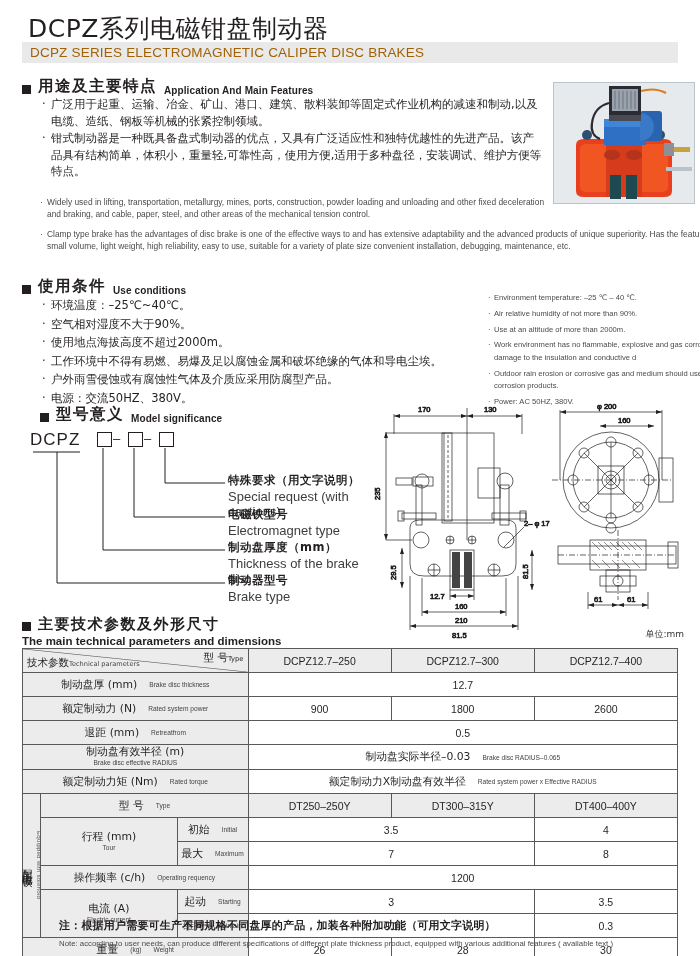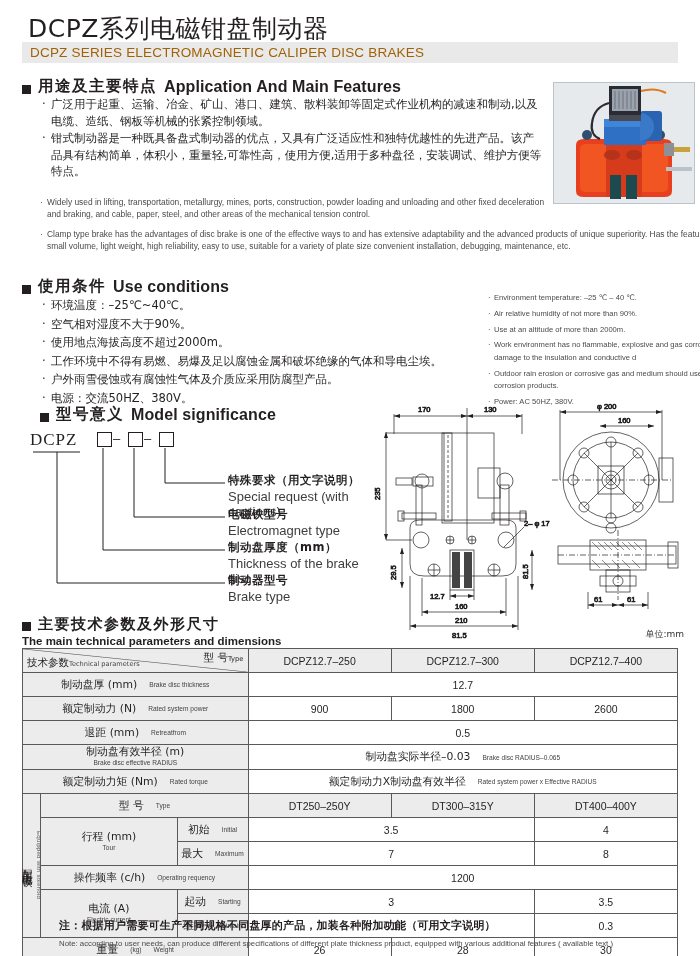--- a/index.html
+++ b/index.html
@@ -23,21 +23,21 @@
   .subtitle-bar span{
     position:absolute;left:8px;top:3px;
     font-size:13.5px;letter-spacing:.2px;color:#a16207;
   }
 
   
   .sec{position:absolute;display:flex;align-items:flex-end;gap:7px;}
   .sec .sq{width:9px;height:9px;background:#231f20;margin-bottom:3px;}
   .sec .cn{font-size:15.5px;font-weight:bold;letter-spacing:1.5px;
            font-family:"DejaVu Sans","Liberation Sans",sans-serif;}
-  .sec .en{font-size:16px;font-weight:bold;letter-spacing:.1px;margin-bottom:1px;}
+  .sec .en{font-size:10px;font-weight:bold;letter-spacing:.1px;margin-bottom:1px;}
 
   
   .cnlist{position:absolute;font-size:11.5px;line-height:16.5px;
           font-family:"DejaVu Sans","Liberation Sans",sans-serif;color:#231f20;}
   .cnlist .li{display:flex;margin-bottom:1px;}
   .cnlist .dot{width:9px;flex:none;}
   .cnlist .tx{flex:1;}
 
   .enlist{position:absolute;font-size:8.4px;line-height:12.4px;color:#4a4a4a;}
   .enlist .li{display:flex;margin-bottom:4px;}
@@ -52,21 +52,21 @@
   
   .photo{
     position:absolute;left:553px;top:82px;width:140px;height:120px;
     border:1px solid #b9c4cc;background:linear-gradient(160deg,#eceff1 0%,#dfe4e8 60%,#d3d9de 100%);
     overflow:hidden;
   }
 
   
   .model{position:absolute;left:0;top:425px;width:370px;height:160px;}
   .model .dcpz{position:absolute;left:30px;top:5px;font-size:17px;letter-spacing:1px;
-               font-family:Liberation Serif, serif;}
+               font-family:Liberation Sans, sans-serif;}
   .mbox{position:absolute;width:13px;height:13px;border:1.1px solid #231f20;}
   .mdash{position:absolute;font-size:13px;line-height:13px;}
   .mlab{position:absolute;}
   .mlab .c{font-size:11.5px;font-weight:bold;letter-spacing:.5px;
            font-family:"DejaVu Sans","Liberation Sans",sans-serif;}
   .mlab .e{font-size:13px;color:#3d3d3d;margin-top:1px;}
 
   
   .unit{position:absolute;right:16px;top:628px;font-size:9px;color:#333;
         font-family:"DejaVu Sans","Liberation Sans",sans-serif;}

